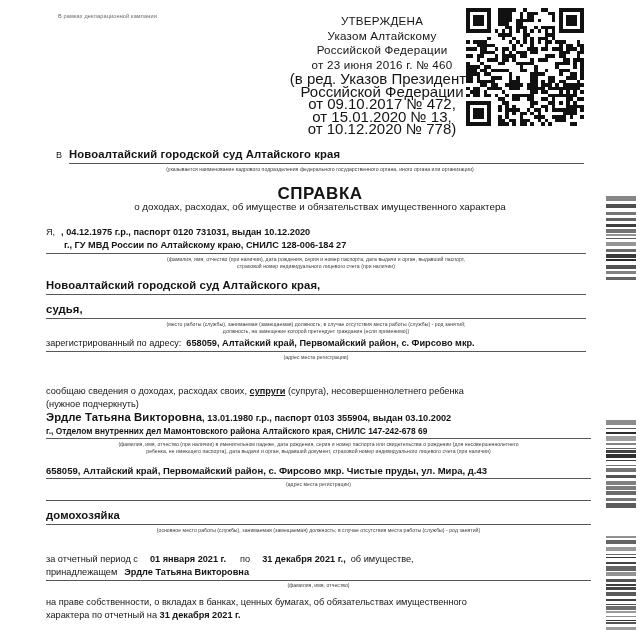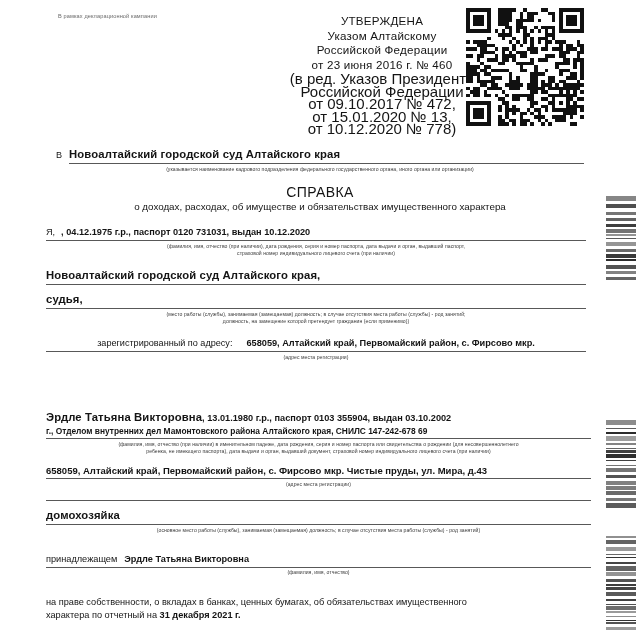--- a/index.html
+++ b/index.html
@@ -208,53 +208,62 @@
 
   <div class="row" style="left:56px;top:147px;width:528px;">
     <div style="display:flex;align-items:baseline;gap:7px;">
       <span class="lead">В</span>
       <span class="field-lg">Новоалтайский городской суд Алтайского края</span>
     </div>
     <div class="rule" style="margin-top:1px;margin-left:13px;width:515px;"></div>
     <div class="tiny" style="margin-top:2px;">(указывается наименование кадрового подразделения федерального государственного органа, иного органа или организации)</div>
   </div>
 
-  <div class="row" style="left:56px;top:184px;width:528px;text-align:center;font-size:14px;font-weight:normal;letter-spacing:0.03em;">СПРАВКА</div>
+  <div class="row" style="left:56px;top:184px;width:528px;text-align:center;font-size:17px;font-weight:bold;letter-spacing:0.03em;">СПРАВКА</div>
   <div class="row" style="left:56px;top:201px;width:528px;text-align:center;font-size:9.8px;">о доходах, расходах, об имуществе и обязательствах имущественного характера</div>
 
   <div class="row" style="left:46px;top:226px;width:540px;">
     <div style="display:flex;align-items:baseline;gap:6px;">
       <span class="lead">Я,</span>
       <span style="display:flex;align-items:baseline;">
         <span class="field-md">, 04.12.1975 г.р., паспорт 0120 731031, выдан 10.12.2020</span>
       </span>
     </div>
+    <div class="field-md" style="margin-left:18px;">г., ГУ МВД России по Алтайскому краю, СНИЛС 128-006-184 27</div>
     <div class="rule" style="margin-top:1px;width:540px;"></div>
     <div class="tiny" style="margin-top:2px;">(фамилия, имя, отчество (при наличии), дата рождения, серия и номер паспорта, дата выдачи и орган, выдавший паспорт,</div>
     <div class="tiny">страховой номер индивидуального лицевого счета (при наличии)</div>
   </div>
 
-  <div class="row" style="left:46px;top:268px;width:540px;">
+  <div class="row" style="left:46px;top:278px;width:540px;">
     <div class="field-lg">Новоалтайский городской суд Алтайского края,</div>
     <div class="rule" style="margin-top:2px;width:540px;"></div>
     <div class="field-lg" style="margin-top:7px;">судья,</div>
     <div class="rule" style="margin-top:2px;width:540px;"></div>
     <div class="tiny" style="margin-top:2px;">(место работы (службы), занимаемая (замещаемая) должность; в случае отсутствия места работы (службы) - род занятий;</div>
     <div class="tiny">должность, на замещение которой претендует гражданин (если применимо))</div>
   </div>
 
   <div class="row" style="left:46px;top:337px;width:540px;">
-    <div style="display:flex;align-items:baseline;gap:14px;justify-content:center;">
+    <div style="display:flex;align-items:baseline;gap:5px;">
       <span class="lead">зарегистрированный по адресу:</span>
       <span class="field-md">658059, Алтайский край, Первомайский район, с. Фирсово мкр.</span>
     </div>
     <div class="rule" style="margin-top:1px;width:540px;"></div>
     <div class="tiny" style="margin-top:2px;">(адрес места регистрации)</div>
   </div>
 
+  <div class="row" style="left:46px;top:385px;width:545px;">
+    <div class="para">
+      <span>сообщаю сведения о доходах, расходах своих,</span>
+      <span class="u-bold">супруги</span>
+      <span>(супруга), несовершеннолетнего ребенка</span>
+    </div>
+    <div class="para">(нужное подчеркнуть)</div>
+  </div>
 
   <div class="row" style="left:46px;top:410px;width:545px;">
     <div style="display:flex;align-items:baseline;">
       <span class="field-lg">Эрдле Татьяна Викторовна</span>
       <span class="field-md">, 13.01.1980 г.р., паспорт 0103 355904, выдан 03.10.2002</span>
     </div>
     <div class="field-sm">г., Отделом внутренних дел Мамонтовского района Алтайского края, СНИЛС 147-242-678 69</div>
     <div class="rule" style="margin-top:1px;width:545px;"></div>
     <div class="tiny" style="margin-top:2px;">(фамилия, имя, отчество (при наличии) в именительном падеже, дата рождения, серия и номер паспорта или свидетельства о рождении (для несовершеннолетнего</div>
     <div class="tiny">ребенка, не имеющего паспорта), дата выдачи и орган, выдавший документ, страховой номер индивидуального лицевого счета (при наличии)</div>
@@ -267,20 +276,27 @@
   </div>
 
   <div class="row" style="left:46px;top:500px;width:545px;">
     <div class="rule" style="width:545px;"></div>
     <div class="field-lg" style="margin-top:7px;">домохозяйка</div>
     <div class="rule" style="margin-top:2px;width:545px;"></div>
     <div class="tiny" style="margin-top:2px;">(основное место работы (службы), занимаемая (замещаемая) должность; в случае отсутствия места работы (службы) - род занятий)</div>
   </div>
 
   <div class="row" style="left:46px;top:553px;width:545px;">
+    <div style="display:flex;align-items:baseline;gap:5px;">
+      <span class="para">за отчетный период с</span>
+      <span class="field-md" style="margin-left:7px;">01 января 2021 г.</span>
+      <span class="para" style="margin-left:9px;">по</span>
+      <span class="field-md" style="margin-left:7px;">31 декабря 2021 г.,</span>
+      <span class="para">об имуществе,</span>
+    </div>
     <div style="display:flex;align-items:baseline;gap:7px;">
       <span class="para">принадлежащем</span>
       <span class="field-md">Эрдле Татьяна Викторовна</span>
     </div>
     <div class="rule" style="margin-top:1px;width:545px;"></div>
     <div class="tiny" style="margin-top:1px;">(фамилия, имя, отчество)</div>
   </div>
 
   <div class="row" style="left:46px;top:596px;width:548px;">
     <div class="para">на праве собственности, о вкладах в банках, ценных бумагах, об обязательствах имущественного</div>

